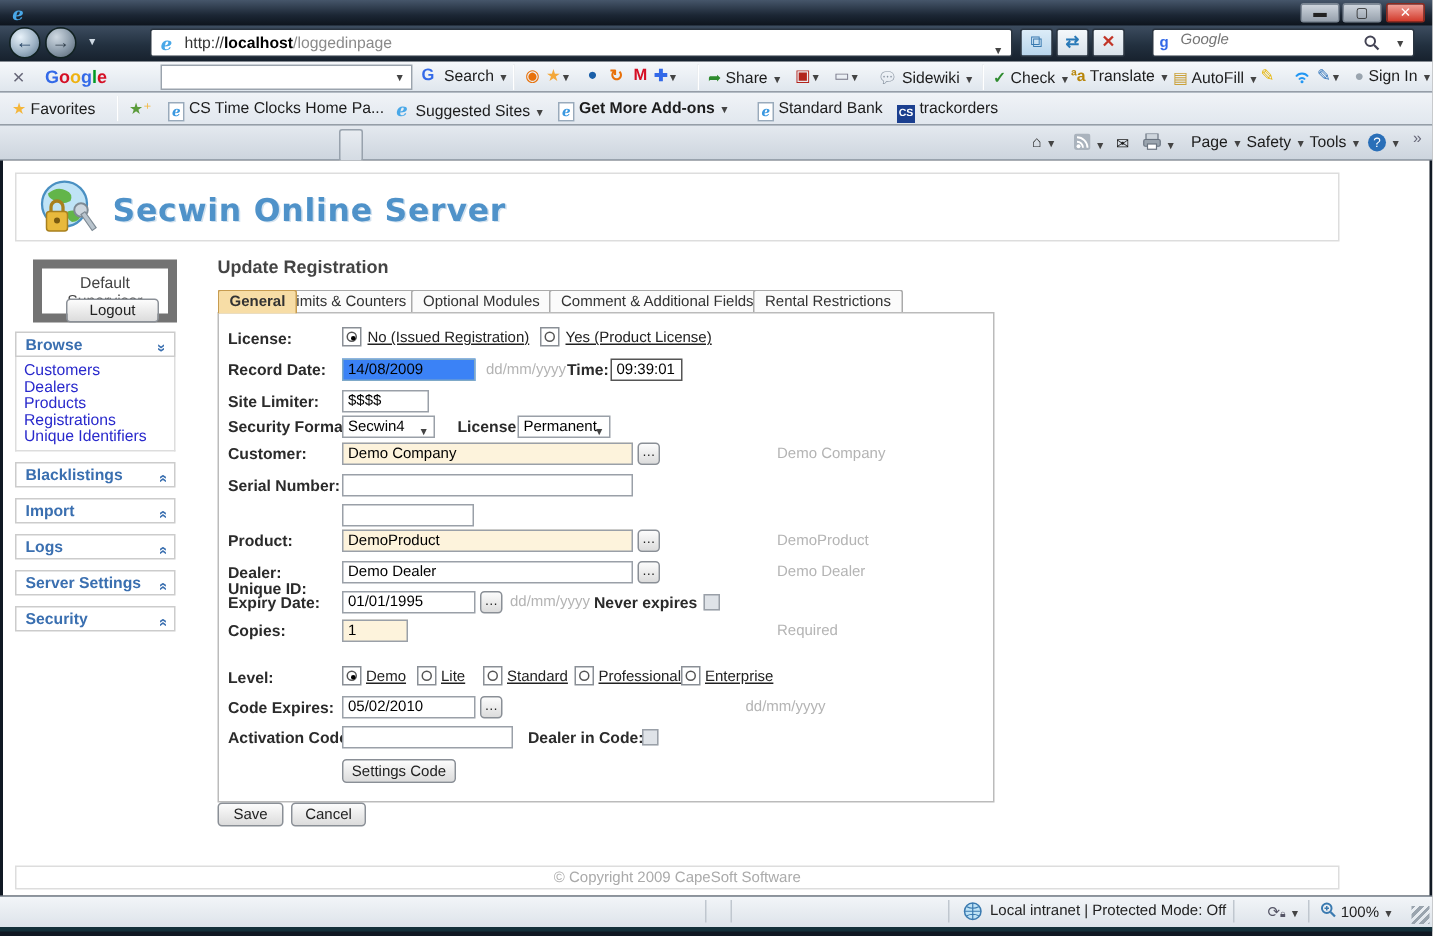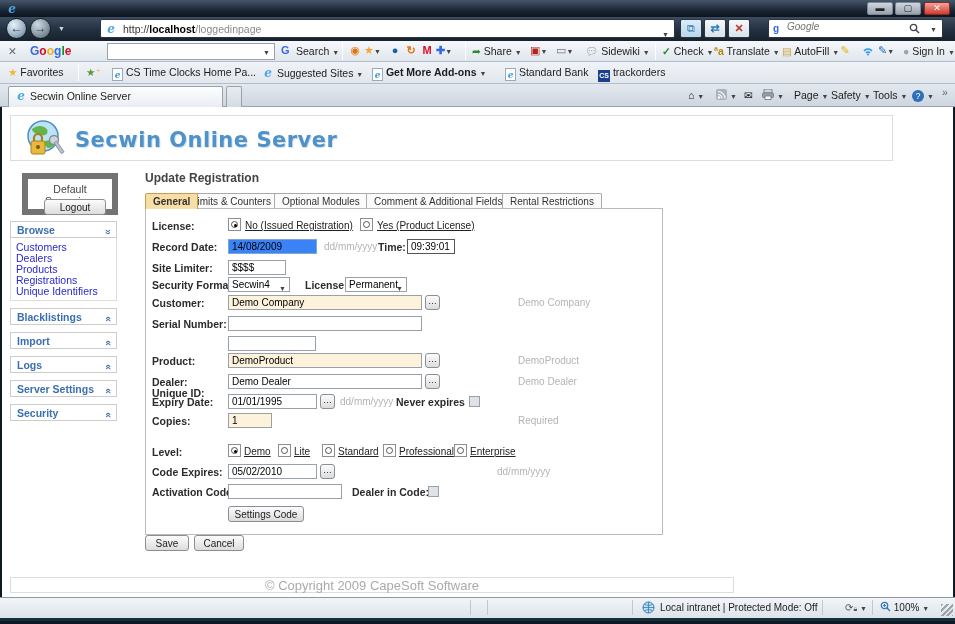--- a/index.html
+++ b/index.html
@@ -81,22 +81,22 @@
   .bluebg { background:#3b82f6; border-color:#7fa9c8; }
   .dots { position:absolute; width:15px; height:15px; line-height:11px; font-size:9px; }
   .hint { position:absolute; color:#b4b4b4; font-size:10px; }
   .aside { position:absolute; left:516px; color:#b4b4b4; font-size:10px; }
   .rbox { position:absolute; width:13px; height:13px; border:1px solid #8a8f96; background:#fff; }
   .rcirc { position:absolute; left:2px; top:2px; width:7px; height:7px; border:1px solid #555; border-radius:50%; }
   .rdot { position:absolute; left:2px; top:2px; width:3px; height:3px; background:#000; border-radius:50%; }
   .rlabel { position:absolute; font-size:10px; color:#222;text-decoration:underline; }
   .cbox { position:absolute; width:11px; height:11px; border:1px solid #9aa0a8; background:#dfe3e8; }
 
-  .footerbox { position:absolute; left:8px; top:470px; width:724px; height:16px; border:1px solid #ddd;
-    text-align:center; color:#aaa; font-size:13px; line-height:15px; }
+  .footerbox { position:absolute; left:8px; top:470px; width:883px; height:16px; border:1px solid #ddd;
+    text-align:center; color:#aaa; font-size:10px; line-height:15px; }
 
   
   .statusbar { left:0; top:597px; width:955px; height:24px;
     background:linear-gradient(#f2f5f8,#dde3ea); border-top:1px solid #8f98a2; border-bottom:3px solid #14303a; }
   .stxt { font-size:10px; color:#222; }
   .grip { position:absolute; right:2px; top:6px; width:12px; height:12px;
     background:repeating-linear-gradient(135deg,#9aa4ae 0 2px,transparent 2px 4px); }
   svg { display:block; }
 </style>
 </head>
@@ -179,21 +179,20 @@
     <span class="vsep" style="left:78px;"></span>
     <span class="abs tbtxt" style="left:86px;top:4px;color:#5a9b3a;">★<span style="color:#f4b63a;">⁺</span></span>
     <span class="abs tbtxt" style="left:112px;top:4px;"><span class="doc-ico">e</span> <span>CS Time Clocks Home Pa...</span></span>
     <span class="abs tbtxt" style="left:262px;top:4px;"><span class="ie-e">e</span> <span>Suggested Sites</span> <span class="caret">▼</span></span>
     <span class="abs tbtxt" style="left:372px;top:4px;font-weight:bold;"><span class="doc-ico">e</span> <span>Get More Add-ons</span> <span class="caret">▼</span></span>
     <span class="abs tbtxt" style="left:505px;top:4px;"><span class="doc-ico">e</span> <span>Standard Bank</span></span>
     <span class="abs tbtxt" style="left:598px;top:4px;"><span class="cs-badge">CS</span> <span>trackorders</span></span>
   </div>
 
   <div class="abs tabrow">
-    <div class="brtab" style="left:8px;width:215px;padding-left:6px;"><span class="ie-e">e</span> <span>Secwin Online Server</span></div>
     <div class="brtab" style="left:226px;width:16px;background:linear-gradient(#e8ecf1,#d4dbe3);"></div>
     <span class="abs tbtxt" style="left:688px;top:5px;">⌂ <span class="caret">▼</span></span>
     <span class="abs tbtxt" style="left:716px;top:5px;"><svg width="11" height="11" style="display:inline-block;vertical-align:-1px;">
           <rect x="0" y="0" width="11" height="11" rx="2" fill="#aab3bd"></rect>
           <circle cx="3" cy="8.5" r="1.3" fill="#fff"></circle>
           <path d="M2 5.5 A4 4 0 0 1 6 9.5" fill="none" stroke="#fff" stroke-width="1.2"></path>
           <path d="M2 2.5 A7 7 0 0 1 9 9.5" fill="none" stroke="#fff" stroke-width="1.2"></path>
         </svg> <span class="caret">▼</span></span>
     <span class="abs tbtxt" style="left:744px;top:5px;">✉</span>
     <span class="abs tbtxt" style="left:762px;top:5px;"><svg width="12" height="11" style="display:inline-block;vertical-align:-1px;">

